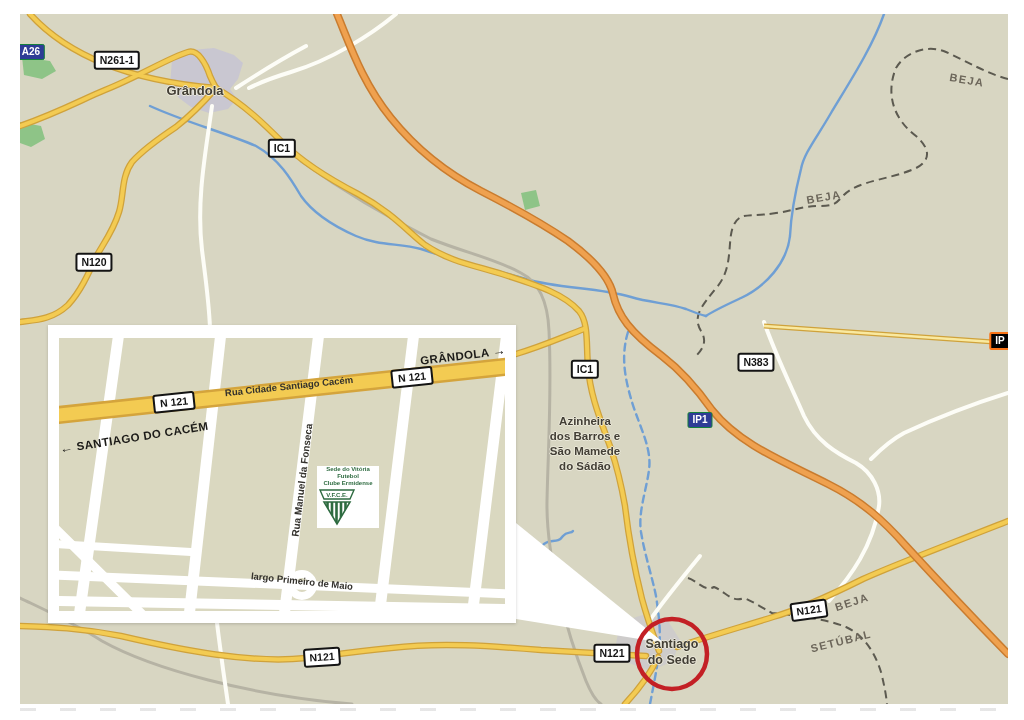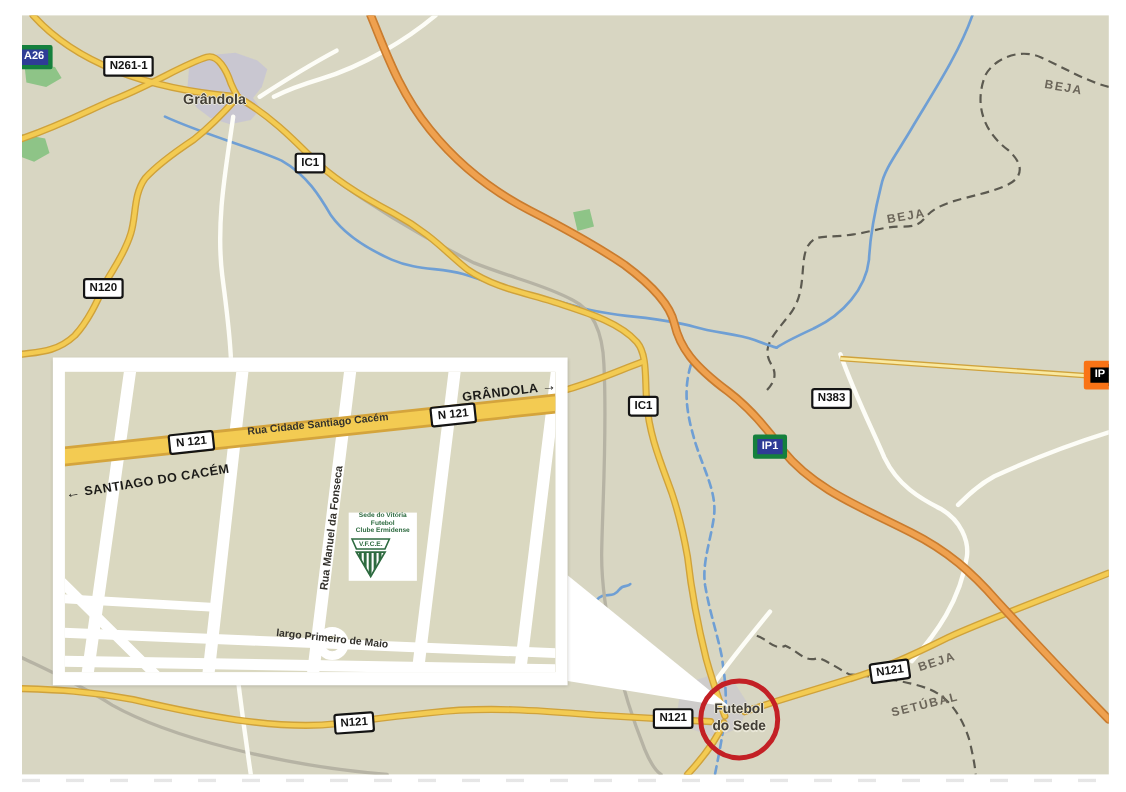--- a/index.html
+++ b/index.html
@@ -7,22 +7,22 @@
         font-family:"Liberation Sans","DejaVu Sans",sans-serif;}
   #map{position:absolute;left:20px;top:14px;width:988px;height:690px;background:#d8d6c2;overflow:hidden;}
   #wrap{position:absolute;left:-20px;top:-14px;width:1024px;height:720px;}
   svg{display:block;}
   .lbl{position:absolute;transform:translate(-50%,-50%);font-weight:bold;color:#423e35;white-space:nowrap;
        text-shadow:0 1px 0 rgba(236,234,220,.9),0 -1px 0 rgba(236,234,220,.9),1px 0 0 rgba(236,234,220,.9),-1px 0 0 rgba(236,234,220,.9);}
   .lbl.multi{text-align:center;line-height:15px;font-size:11.5px;}
   .reg{position:absolute;transform:translate(-50%,-50%);font-weight:bold;color:#6c665a;font-size:11px;letter-spacing:1.5px;white-space:nowrap;}
   .badge{position:absolute;transform:translate(-50%,-50%);background:#fff;color:#141414;border:2px solid #141414;
          border-radius:3px;font-weight:bold;font-size:10.5px;line-height:1;padding:2px 4px;white-space:nowrap;}
-  .badge-navy{background:#2e3c96;color:#fff;border:4px solid #15803d;border-radius:2px;font-size:10px;}
-  .badge-red{background:#000000;color:#fff;border:6px solid #f97316;border-radius:2px;font-size:10px;}
+  .badge-navy{background:#2e3c96;color:#fff;border:1px solid #15803d;border-radius:2px;font-size:10px;}
+  .badge-red{background:#000000;color:#fff;border:2px solid #f97316;border-radius:2px;font-size:10px;}
   #inset{position:absolute;left:48px;top:325px;width:468px;height:298px;background:#fff;
          box-shadow:0 1px 3px rgba(0,0,0,.18);}
   #inset-content{position:absolute;left:11px;top:13px;width:446px;height:273px;background:#dad8c0;overflow:hidden;}
   .ilbl{position:absolute;font-weight:bold;color:#33312c;white-space:nowrap;}
   .dir{font-size:11.5px;letter-spacing:.4px;color:#1c1b18;}
   .arr{font-size:13px;}
   .ibadge{position:absolute;background:#fff;color:#141414;border:2px solid #141414;border-radius:3px;
           font-weight:bold;font-size:10.5px;line-height:1;padding:2px 5px;white-space:nowrap;}
   #logo{position:absolute;left:258px;top:128px;width:62px;height:62px;background:#fff;text-align:center;}
   .logo-line{font-size:6px;line-height:7px;font-weight:bold;color:#2e6b40;}
@@ -100,37 +100,43 @@
 
         <path fill="none" stroke="#c97c2f" stroke-width="8" stroke-linecap="round" d="M337,14 C350,45 362,82 391,118 C420,154 452,176 481,191 C520,211 546,226 568,241 C591,258 609,276 613,294 C618,316 630,332 662,356 C683,372 700,393 712,410 C740,445 785,462 828,484 C862,501 884,521 906,546 C940,583 972,617 1008,654"></path>
         <path fill="none" stroke="#efa14f" stroke-width="5" stroke-linecap="round" d="M337,14 C350,45 362,82 391,118 C420,154 452,176 481,191 C520,211 546,226 568,241 C591,258 609,276 613,294 C618,316 630,332 662,356 C683,372 700,393 712,410 C740,445 785,462 828,484 C862,501 884,521 906,546 C940,583 972,617 1008,654"></path>
 
         <polygon points="516,523 516,619 664,643" fill="#ffffff"></polygon>
 
         <circle cx="672" cy="654" r="35" fill="none" stroke="#c32025" stroke-width="4.5"></circle>
       </svg>
 
       <div class="lbl" style="left:195px;top:90px;font-size:13px">Grândola</div>
+      <div class="lbl multi" style="left:585px;top:444px">
+        <div>Azinheira</div>
+        <div>dos Barros e</div>
+        <div>São Mamede</div>
+        <div>do Sádão</div>
+      </div>
       <div class="lbl multi" style="left:672px;top:652px;font-size:12.5px;line-height:16px">
-        <div>Futebol</div>
+        <div>Santiago</div>
         <div>do Sede</div>
       </div>
 
       <div class="reg" style="left:967px;top:80px;transform:translate(-50%,-50%) rotate(10deg)">BEJA</div>
       <div class="reg" style="left:824px;top:197px;transform:translate(-50%,-50%) rotate(-10deg)">BEJA</div>
       <div class="reg" style="left:852px;top:602px;transform:translate(-50%,-50%) rotate(-18deg)">BEJA</div>
       <div class="reg" style="left:841px;top:641px;transform:translate(-50%,-50%) rotate(-14deg)">SETÚBAL</div>
 
       <div class="badge badge-navy" style="left:31px;top:52px">A26</div>
       <div class="badge" style="left:117px;top:60px">N261-1</div>
       <div class="badge" style="left:94px;top:262px">N120</div>
       <div class="badge" style="left:282px;top:148px">IC1</div>
       <div class="badge" style="left:585px;top:369px">IC1</div>
       <div class="badge" style="left:756px;top:362px">N383</div>
-      <div class="badge badge-navy" style="left:700px;top:406px">IP1</div>
+      <div class="badge badge-navy" style="left:700px;top:420px">IP1</div>
       <div class="badge badge-red" style="left:1000px;top:341px">IP</div>
       <div class="badge" style="left:322px;top:657px;transform:translate(-50%,-50%) rotate(-4deg)">N121</div>
       <div class="badge" style="left:612px;top:653px">N121</div>
       <div class="badge" style="left:809px;top:610px;transform:translate(-50%,-50%) rotate(-8deg)">N121</div>
 
       <div id="inset">
         <div id="inset-content">
           <svg width="446" height="273" viewBox="0 0 446 273">
             <g fill="none" stroke="#ffffff" stroke-linecap="round">
               <path stroke-width="11" d="M60,-6 L20,279"></path>

